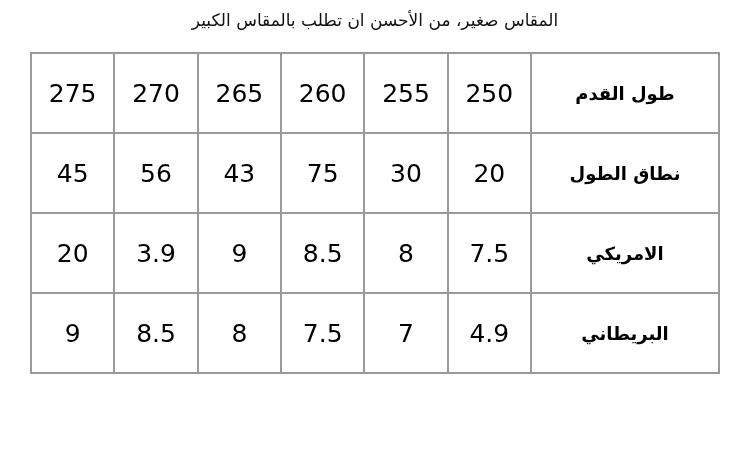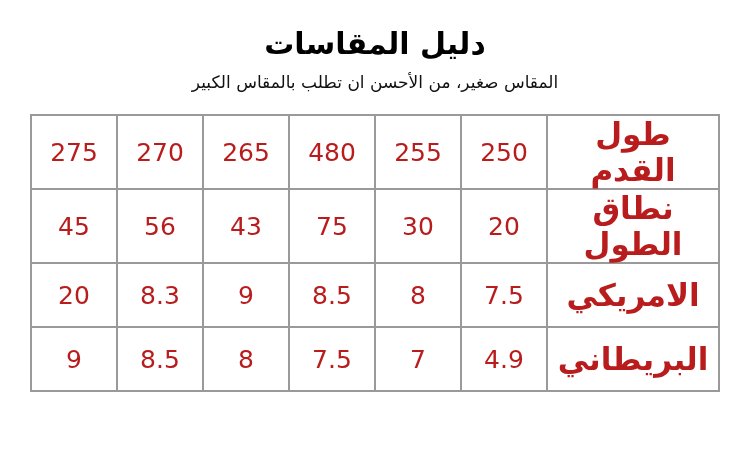--- a/index.html
+++ b/index.html
@@ -46,69 +46,68 @@
     width: 690px;
     table-layout: fixed;
     direction: rtl;
   }
   table.size-table td {
     border: 2px solid #9a9a9a;
     height: 62px;
     text-align: center;
     vertical-align: middle;
     font-size: 25px;
-    color: #b91c1c;
-    padding: 0;
+    color: #000000;
+    padding: 8px;
   }
   table.size-table td.label {
     font-weight: bold;
-    font-size: 31px;
+    font-size: 18px;
     width: 170px;
     text-align: center;
   }
   table.size-table td.value {
     font-weight: normal;
   }
 </style>
 </head>
 <body>
 
 <div class="page">
 
-  <div class="title">دليل المقاسات</div>
   <div class="subtitle">المقاس صغير، من الأحسن ان تطلب بالمقاس الكبير</div>
 
   <div class="table-wrap">
     <table class="size-table">
       <tbody>
         <tr>
           <td class="label">طول القدم</td>
           <td class="value">250</td>
           <td class="value">255</td>
-          <td class="value">480</td>
+          <td class="value">260</td>
           <td class="value">265</td>
           <td class="value">270</td>
           <td class="value">275</td>
         </tr>
         <tr>
           <td class="label">نطاق الطول</td>
           <td class="value">20</td>
           <td class="value">30</td>
           <td class="value">75</td>
           <td class="value">43</td>
           <td class="value">56</td>
           <td class="value">45</td>
         </tr>
         <tr>
           <td class="label">الامريكي</td>
           <td class="value">7.5</td>
           <td class="value">8</td>
           <td class="value">8.5</td>
           <td class="value">9</td>
-          <td class="value">8.3</td>
+          <td class="value">3.9</td>
           <td class="value">20</td>
         </tr>
         <tr>
           <td class="label">البريطاني</td>
           <td class="value">4.9</td>
           <td class="value">7</td>
           <td class="value">7.5</td>
           <td class="value">8</td>
           <td class="value">8.5</td>
           <td class="value">9</td>

